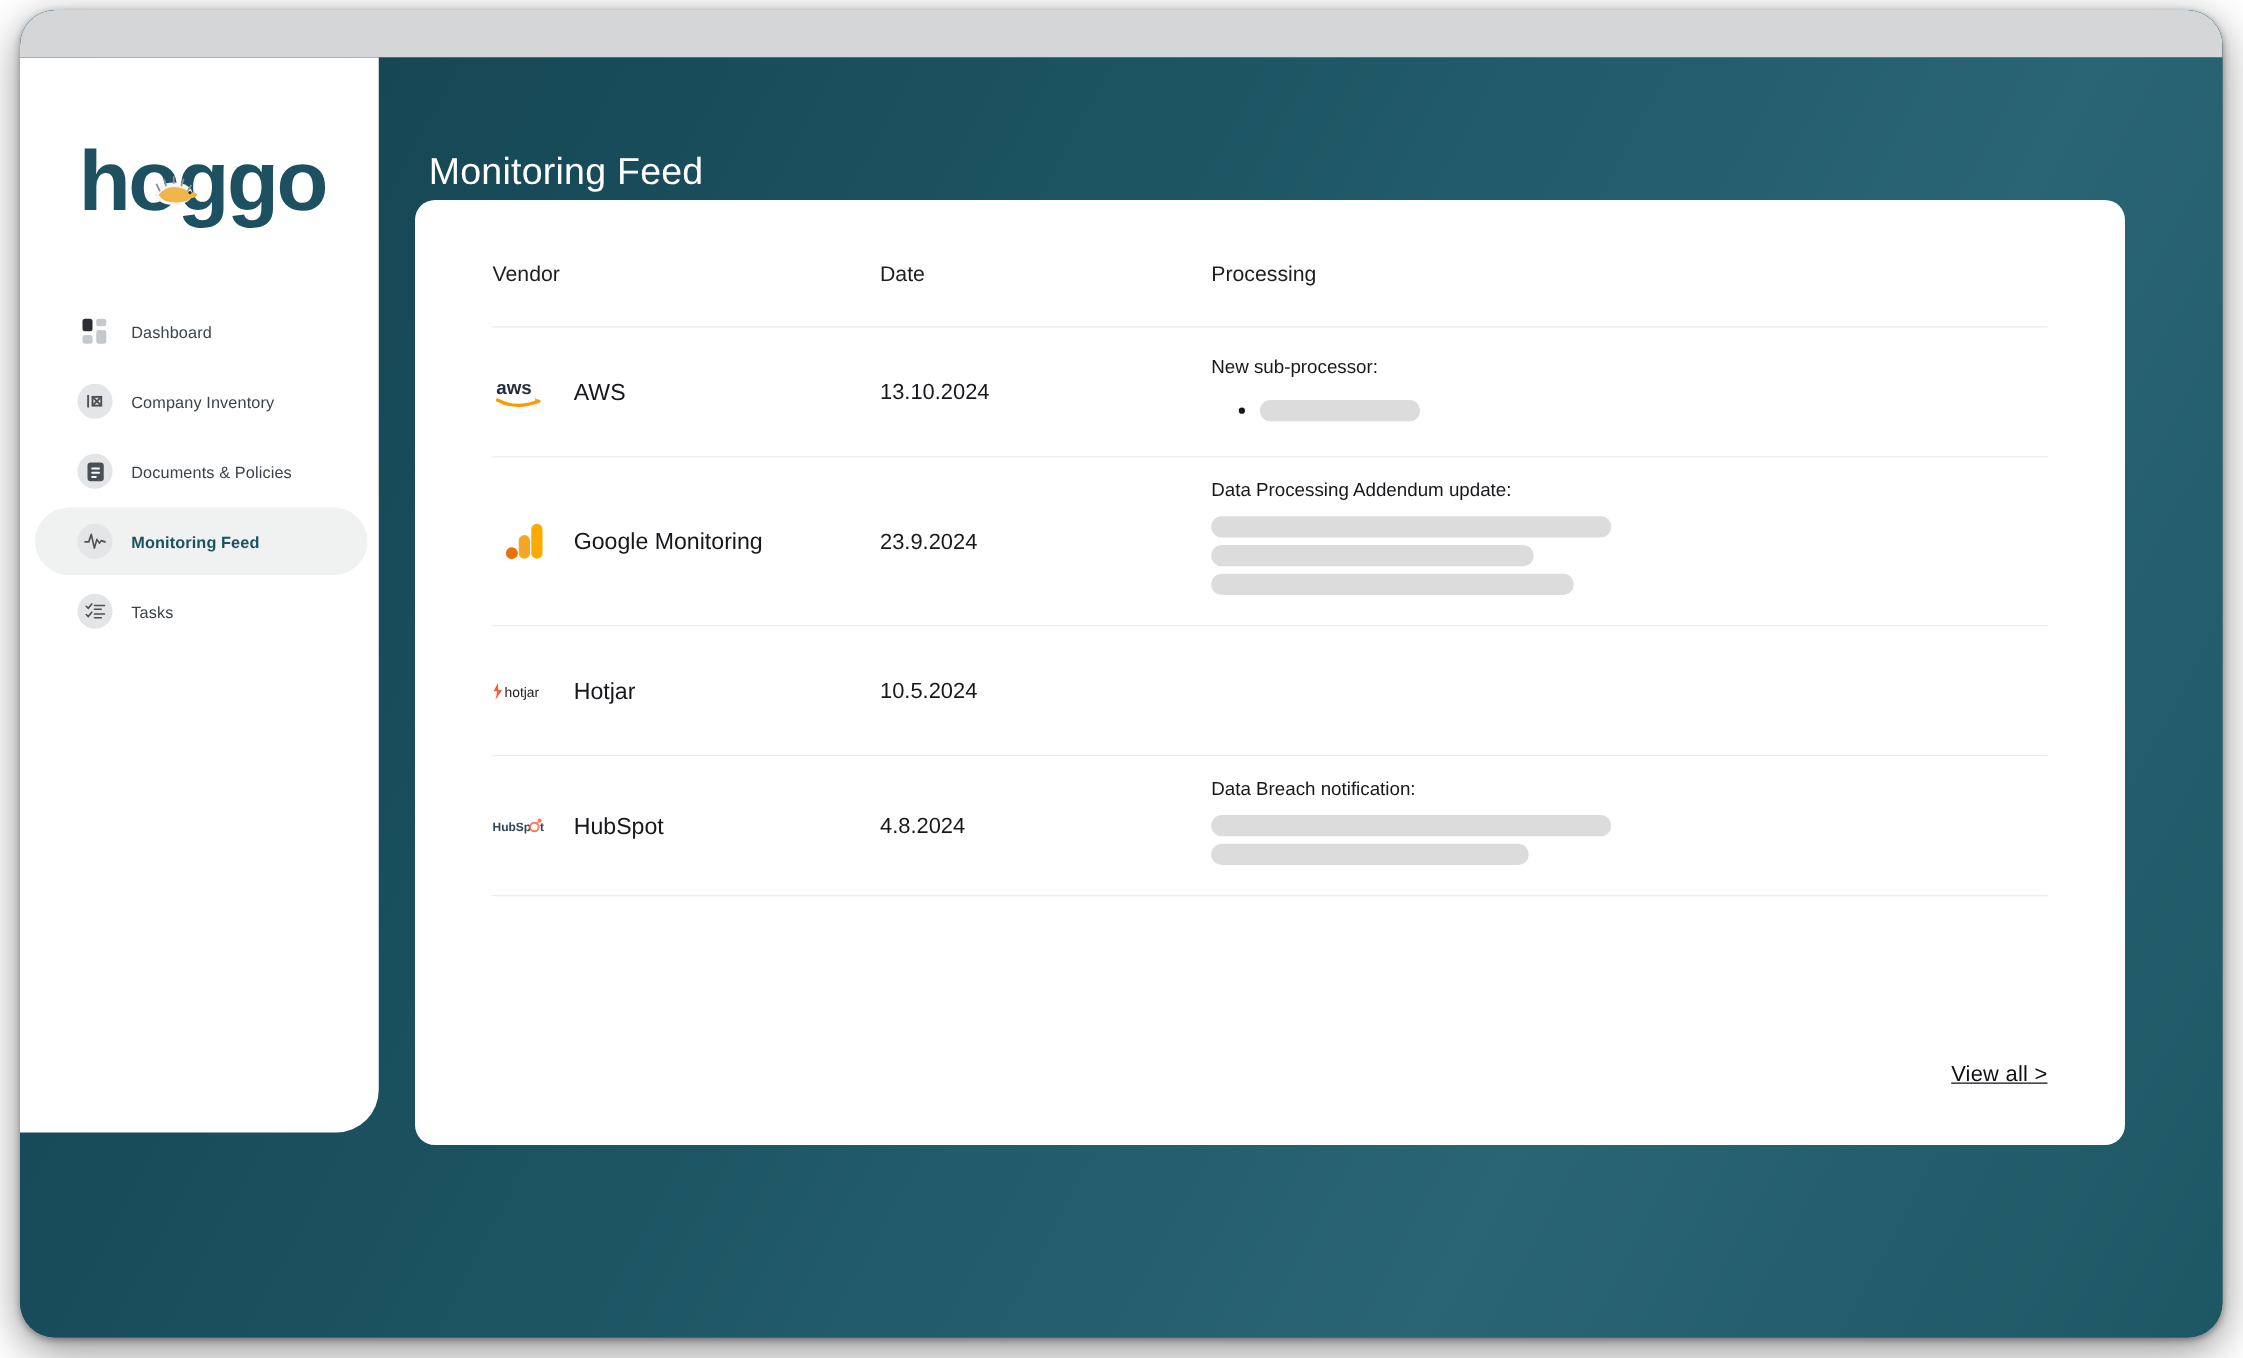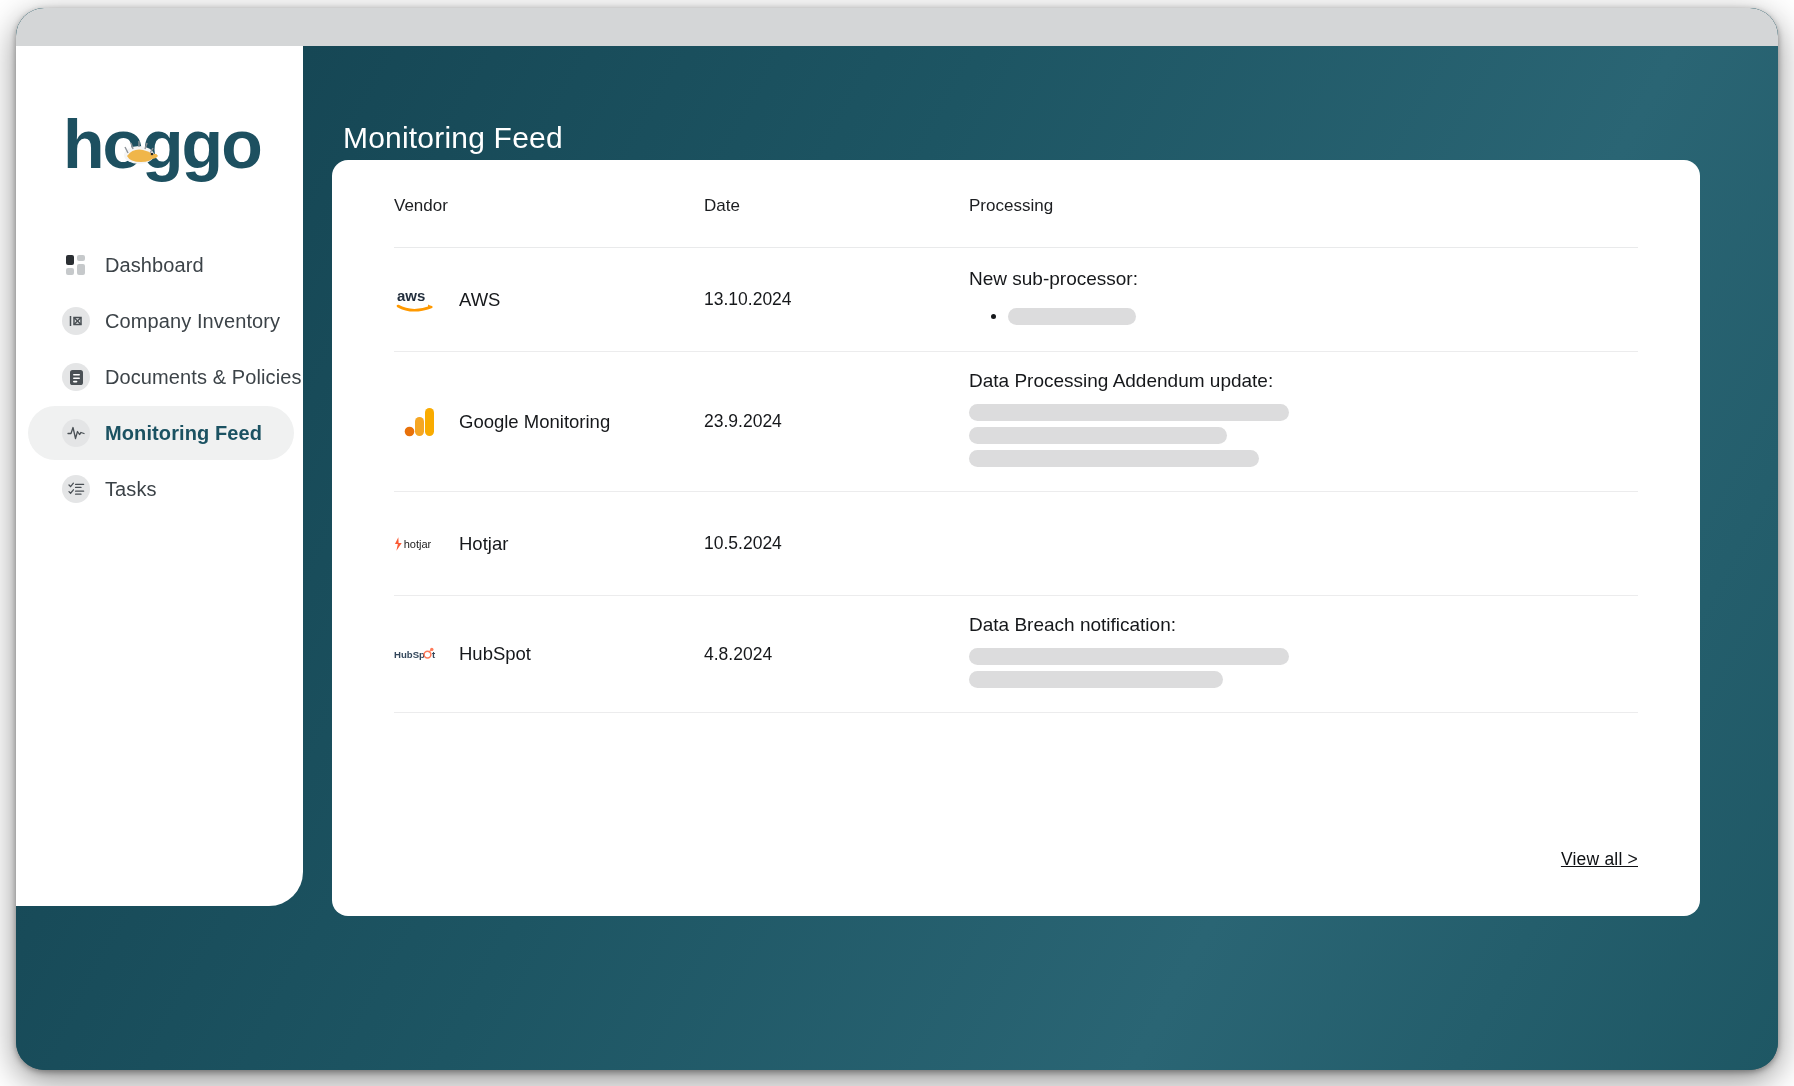--- a/index.html
+++ b/index.html
@@ -90,21 +90,21 @@
     flex: 0 0 28px;
     border-radius: 50%;
     background: #e4e5e6;
     display: flex;
     align-items: center;
     justify-content: center;
   }
   .nav-icon.plain { background: transparent; }
 
   .nav-label {
-    font-size: 20px;
+    font-size: 13px;
     color: #3c4348;
     letter-spacing: 0.1px;
     white-space: nowrap;
   }
   .nav-item.active .nav-label {
     color: #1b5262;
     font-weight: 700;
   }
 
   
@@ -130,21 +130,21 @@
     position: absolute;
     left: 27px;
     top: 114px;
     width: 1368px;
     height: 756px;
     background: #ffffff;
     border-radius: 16px;
   }
 
   
-  .tbl { width: 100%; padding: 4px 62px; }
+  .tbl { width: 100%; padding: 18px 62px; }
 
   .thead {
     display: flex;
     align-items: center;
     height: 84px;
     border-bottom: 1px solid #e9eaeb;
   }
   .th {
     font-size: 17px;
     color: #1c1e21;
@@ -182,21 +182,21 @@
     color: #16181b;
     white-space: nowrap;
   }
   .date-cell {
     font-size: 17.5px;
     color: #16181b;
     font-weight: 400;
   }
 
   .desc-title {
-    font-size: 19px;
+    font-size: 15px;
     color: #16181b;
     margin-bottom: 12px;
     font-weight: 400;
   }
 
   .bar {
     height: 17px;
     background: #dcdcdd;
     border-radius: 9px;
     margin: 6px 0;

